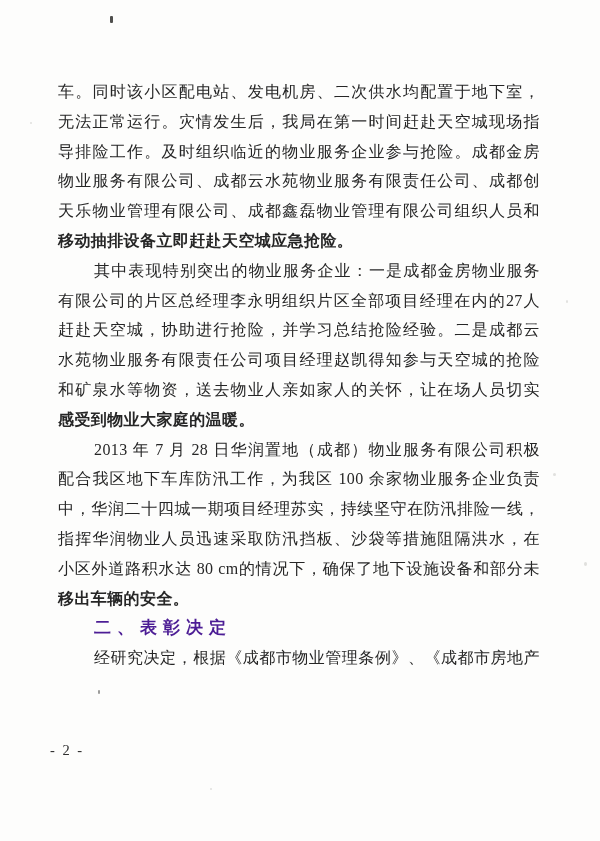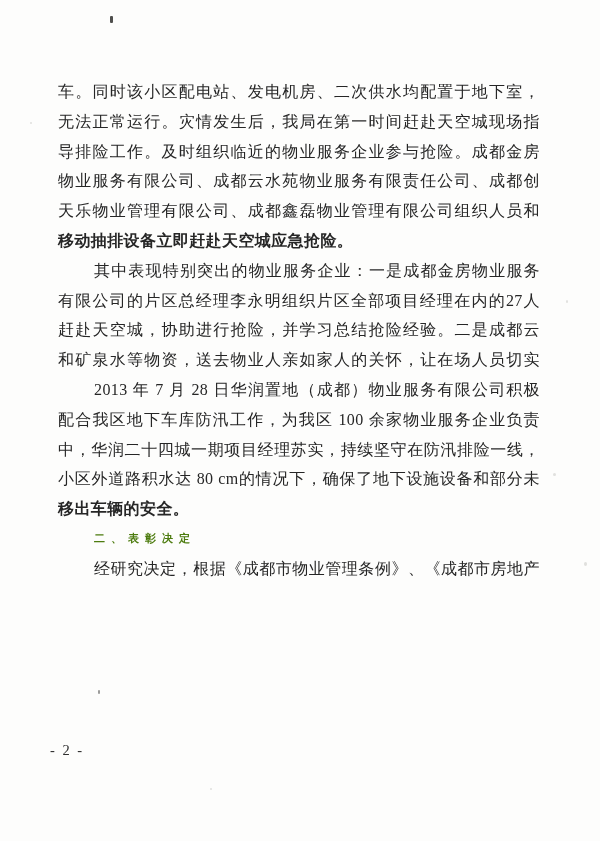--- a/index.html
+++ b/index.html
@@ -46,23 +46,23 @@
     text-align-last: justify;
   }
   .line.end {
     text-align-last: left;
     font-weight: bold;
   }
   .line.ind { padding-left: 36px; }
   .line.h {
     font-family: "Liberation Sans", "DejaVu Sans", sans-serif;
     font-weight: 700;
-    font-size: 11px;
+    font-size: 17px;
     letter-spacing: 6px;
-    color: #4d7c0f;
+    color: #4c1d95;
     text-align-last: left;
   }
   .pagenum {
     position: absolute;
     left: 50px; top: 742px;
     font-size: 14.5px;
     letter-spacing: 2px;
     color: #2e2e2e;
     font-family: "Liberation Serif", "DejaVu Serif", serif;
   }
@@ -85,25 +85,28 @@
     <div class="line j">车。同时该小区配电站、发电机房、二次供水均配置于地下室，</div>
     <div class="line j">无法正常运行。灾情发生后，我局在第一时间赶赴天空城现场指</div>
     <div class="line j">导排险工作。及时组织临近的物业服务企业参与抢险。成都金房</div>
     <div class="line j">物业服务有限公司、成都云水苑物业服务有限责任公司、成都创</div>
     <div class="line j">天乐物业管理有限公司、成都鑫磊物业管理有限公司组织人员和</div>
     <div class="line j end">移动抽排设备立即赶赴天空城应急抢险。</div>
 
     <div class="line j ind">其中表现特别突出的物业服务企业：一是成都金房物业服务</div>
     <div class="line j">有限公司的片区总经理李永明组织片区全部项目经理在内的27人</div>
     <div class="line j">赶赴天空城，协助进行抢险，并学习总结抢险经验。二是成都云</div>
+    <div class="line j">水苑物业服务有限责任公司项目经理赵凯得知参与天空城的抢险</div>
     <div class="line j">和矿泉水等物资，送去物业人亲如家人的关怀，让在场人员切实</div>
+    <div class="line j end">感受到物业大家庭的温暖。</div>
 
     <div class="line j ind">2013 年 7 月 28 日华润置地（成都）物业服务有限公司积极</div>
     <div class="line j">配合我区地下车库防汛工作，为我区 100 余家物业服务企业负责</div>
     <div class="line j">中，华润二十四城一期项目经理苏实，持续坚守在防汛排险一线，</div>
+    <div class="line j">指挥华润物业人员迅速采取防汛挡板、沙袋等措施阻隔洪水，在</div>
     <div class="line j">小区外道路积水达 80 cm的情况下，确保了地下设施设备和部分未</div>
     <div class="line j end">移出车辆的安全。</div>
 
     <div class="line h ind">二、表彰决定</div>
 
     <div class="line j ind">经研究决定，根据《成都市物业管理条例》、《成都市房地产</div>
   </div>
 
   <div class="pagenum">- 2 -</div>
 </div>

